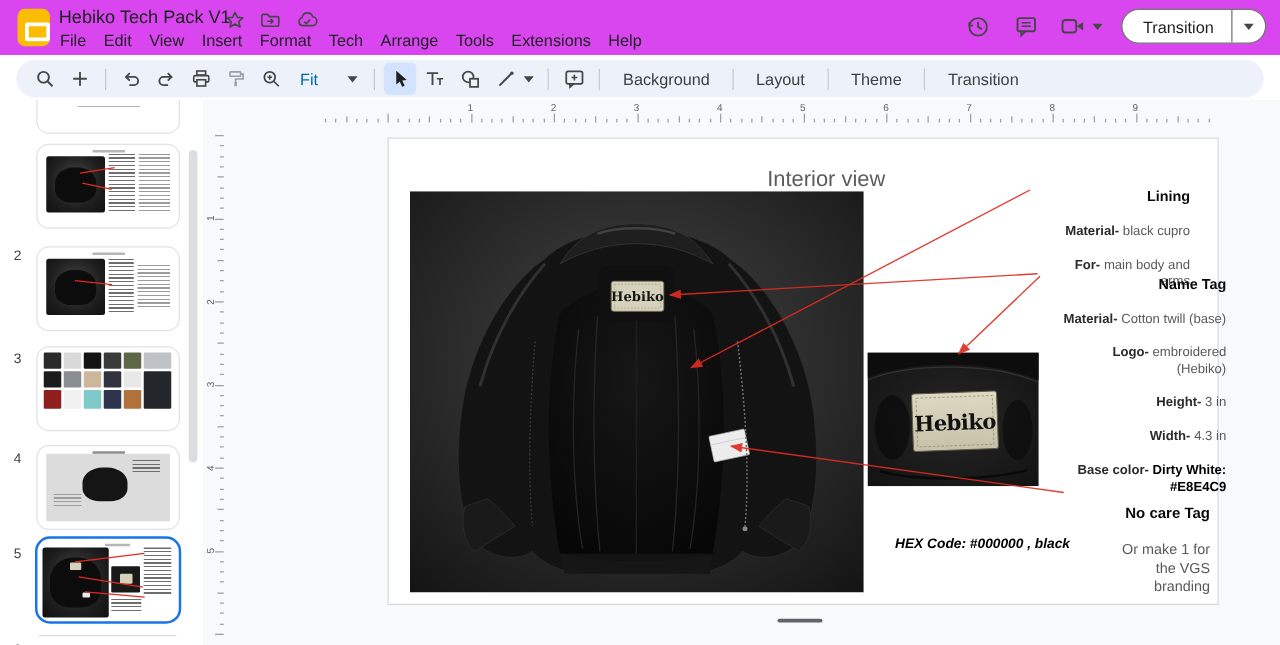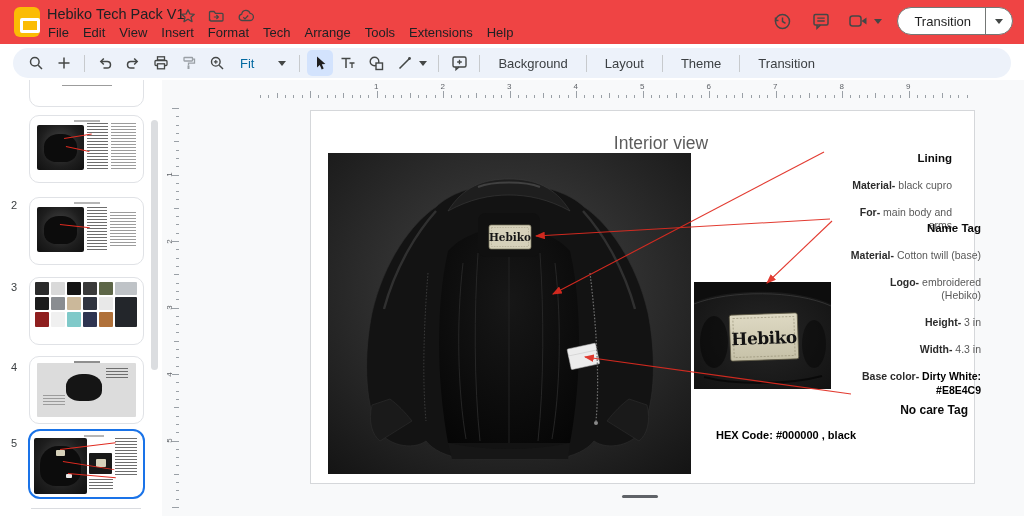--- a/index.html
+++ b/index.html
@@ -1,21 +1,21 @@
 <!DOCTYPE html>
 <html><head>
 <meta charset="utf-8">
 <style>
   * { margin:0; padding:0; box-sizing:border-box; }
   html,body { width:1024px; height:516px; }
   body { position:relative; overflow:hidden; background:#fff;
          font-family:"Liberation Sans", sans-serif; color:#1f1f1f; }
 
   
-  .topbar { position:absolute; left:0; top:0; width:1024px; height:44px; background:#ef4444; }
+  .topbar { position:absolute; left:0; top:0; width:1024px; height:44px; background:#d946ef; }
   .logo { position:absolute; left:14px; top:7px; width:26px; height:30px;
           background:#fbbc04; border-radius:6px; }
   .logo::after { content:""; position:absolute; left:6px; top:11px; width:14px; height:9px;
           border:3px solid #fff; border-radius:2px; }
   .doc-title { position:absolute; left:47px; top:6px; font-size:14.5px; color:#202124; }
   .title-icons { position:absolute; left:180px; top:8px; display:flex; gap:12px; align-items:center; }
   .menubar { position:absolute; left:41px; top:24px; display:flex; }
   .menubar span { font-size:13px; color:#202124; padding:1px 7px; border-radius:4px; cursor:default; }
   .top-right { position:absolute; right:11px; top:7px; display:flex; align-items:center; gap:15px; }
   .iconbtn { width:24px; height:24px; display:flex; align-items:center; justify-content:center; }
@@ -84,21 +84,21 @@
   .ann { position:absolute; font-size:10.5px; line-height:13.5px; color:#595959; white-space:pre-line;text-align:right; }
   .ann .hd { font-size:11.5px; font-weight:bold; color:#0a0a0a; white-space:normal; }
   .ann .b { font-weight:bold; color:#2b2b2b; }
   .ann .bb { font-weight:bold; color:#000; }
   .ann-lining  { left:511px; top:27px;  width:130px; }
   .ann-nametag { left:520px; top:97px;  width:150px; }
   .ann-nocare  { left:545px; top:277px; width:112px; font-size:11.5px; line-height:15px; }
   .ann-nocare .hd { font-size:12px; }
   .ann-color   { left:399px; top:302px; width:146px; }
   .ann-color .big { font-size:13.5px; line-height:16px; font-weight:bold; color:#4a4a4a; white-space:pre-line; }
-  .ann-color .hex { font-size:11px; font-weight:bold; color:#000; margin-top:2px; }
+  .ann-color .hex { font-size:11px; font-weight:bold; color:#000; margin-top:2px;font-style:italic; }
 
   .notes-grip { position:absolute; left:622px; top:495px; width:36px; height:3px;
                 background:#606368; border-radius:2px; }
   svg { display:block; }
 </style>
 </head>
 <body>
 
 <div class="topbar">
   <div class="logo"></div>
@@ -582,20 +582,23 @@
       <div><span class="b">Logo-</span><span> embroidered
 (Hebiko)</span></div>
       <div><span class="b">Height-</span><span> 3 in</span></div>
       <div><span class="b">Width-</span><span> 4.3 in</span></div>
       <div><span class="b">Base color-</span><span class="bb"> Dirty White:
 #E8E4C9</span></div>
     </div>
 
     <div class="ann ann-nocare">
       <div class="hd">No care Tag</div>
+      <div>Or make 1 for
+the VGS
+branding</div>
     </div>
 
     <div class="ann ann-color">
       <div class="hex">HEX Code: #000000 , black</div>
     </div>
 
     <svg class="overlay" viewBox="0 0 665 374" width="665" height="374">
       <defs>
         <marker id="arr" markerWidth="9" markerHeight="7" refX="8" refY="3.5" orient="auto">
           <path d="M0,0 L9,3.5 L0,7 Z" fill="#e02b20"></path>

